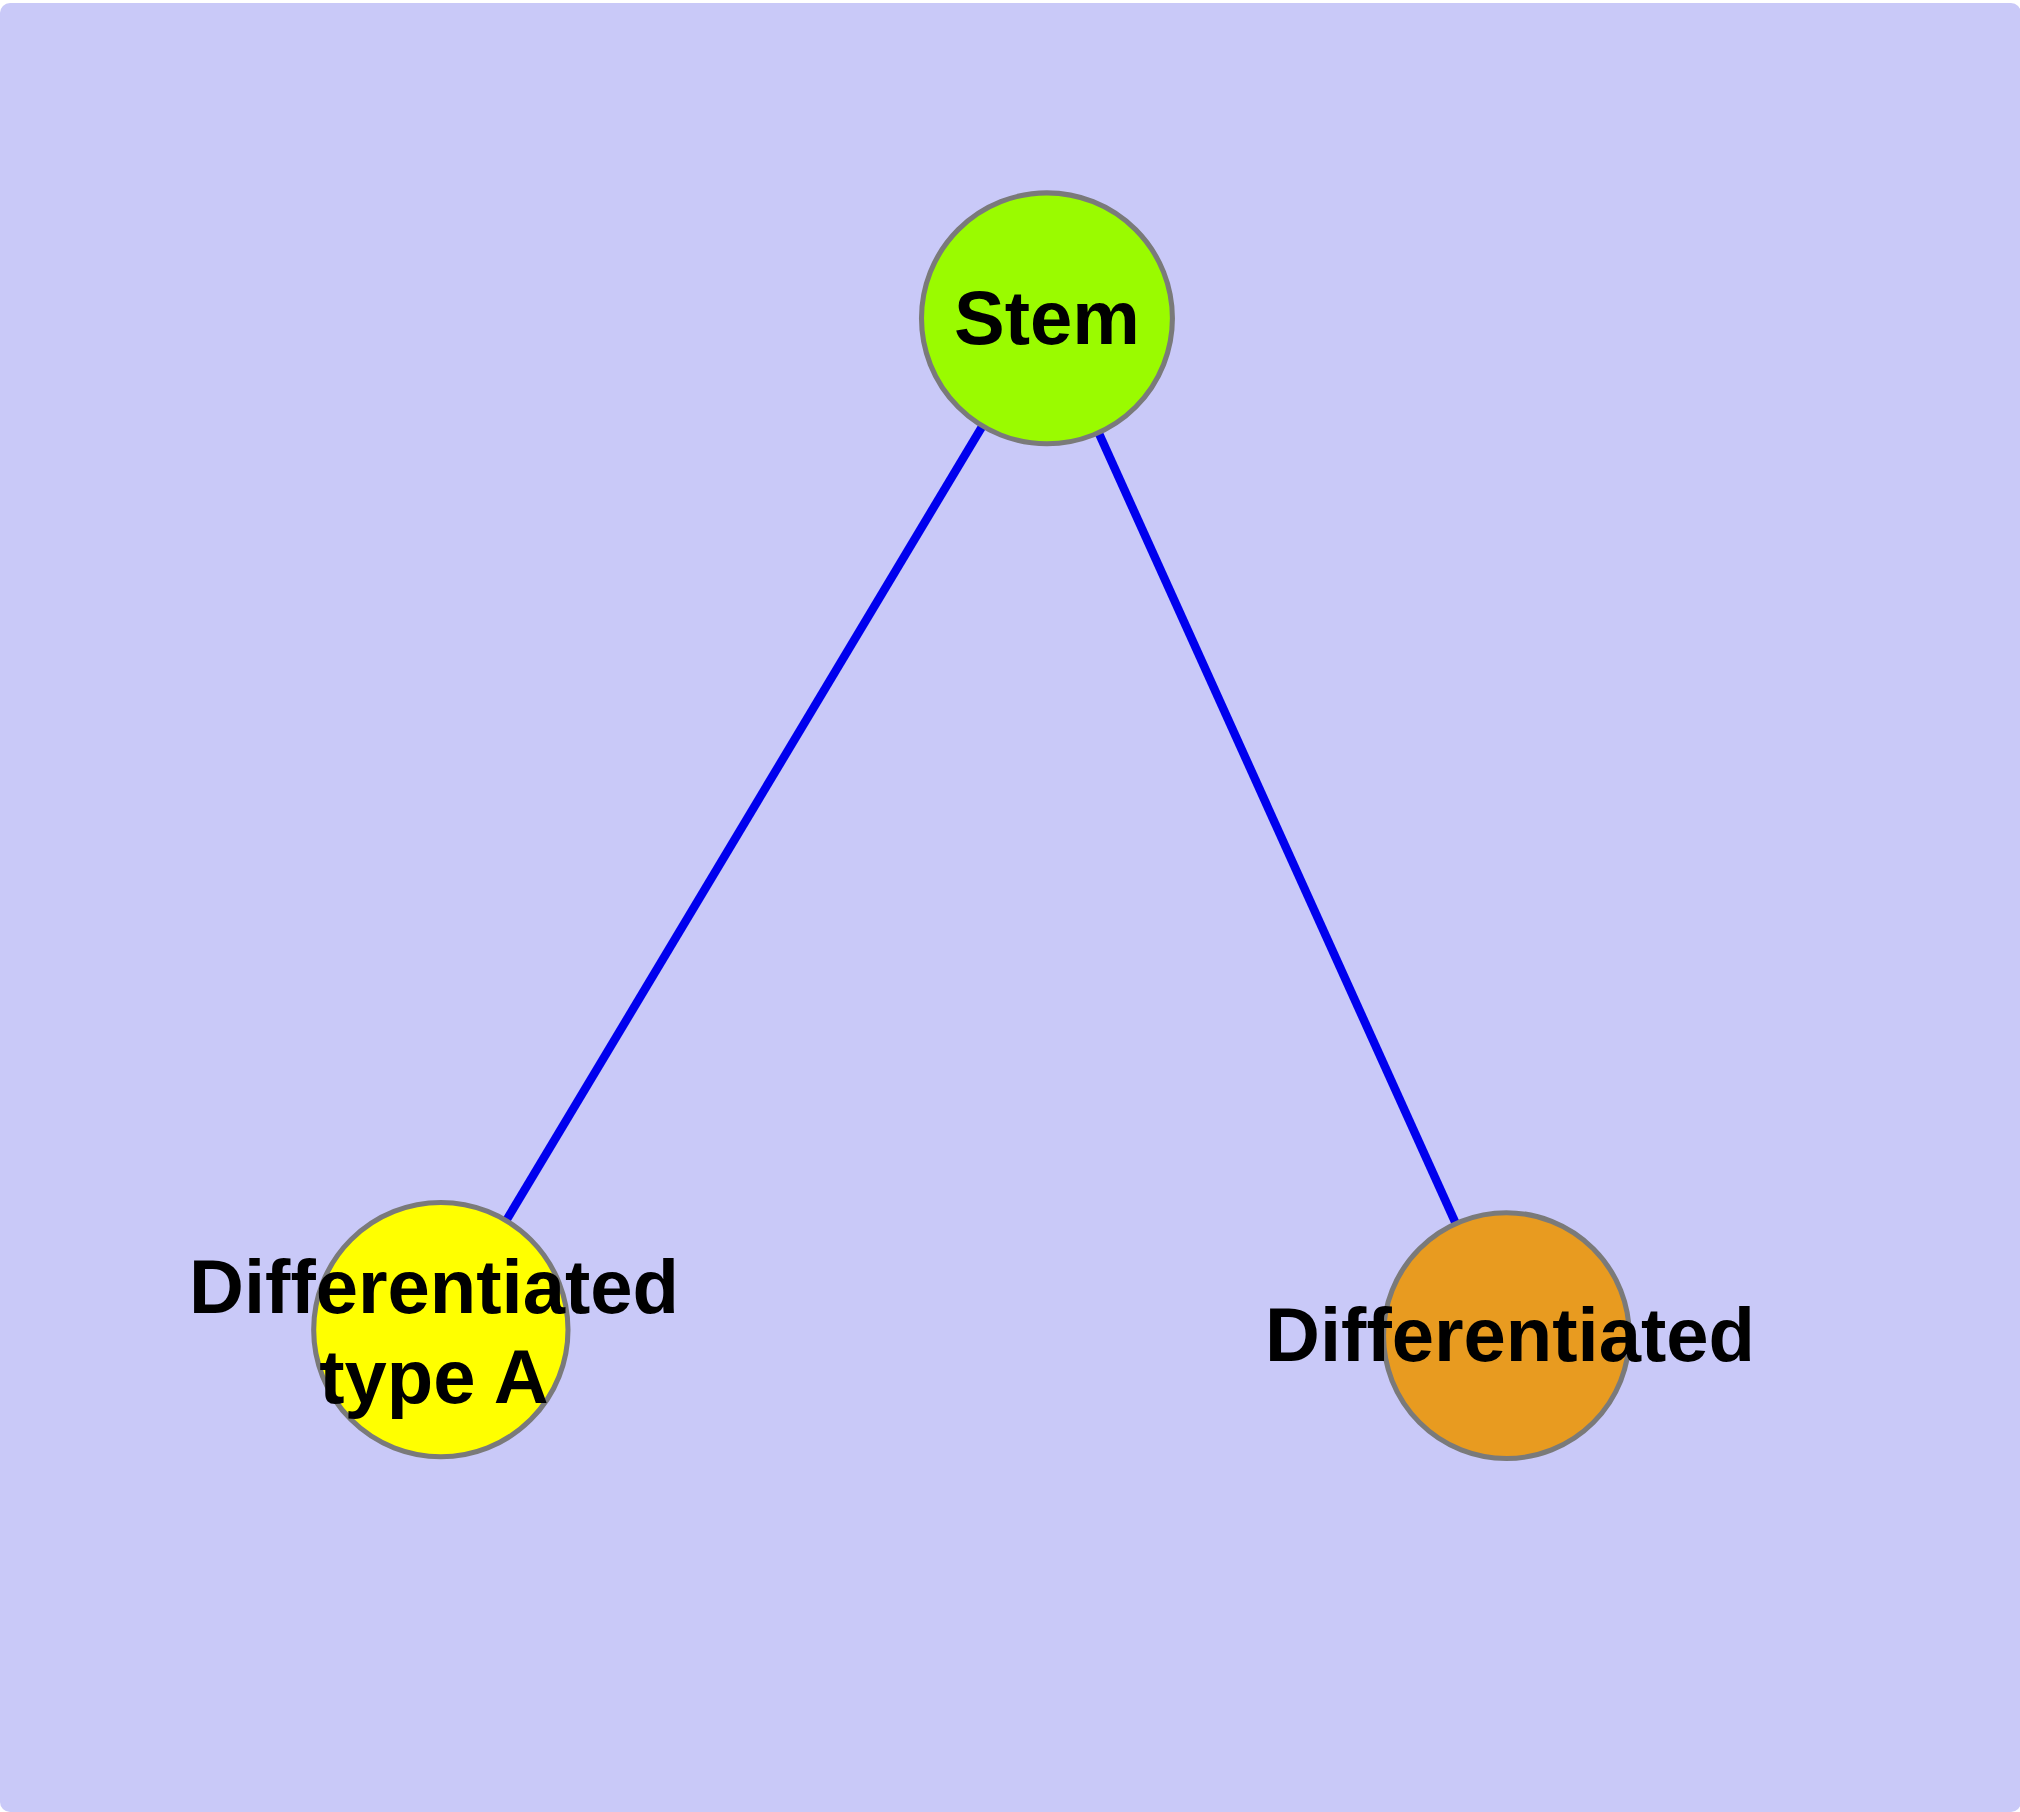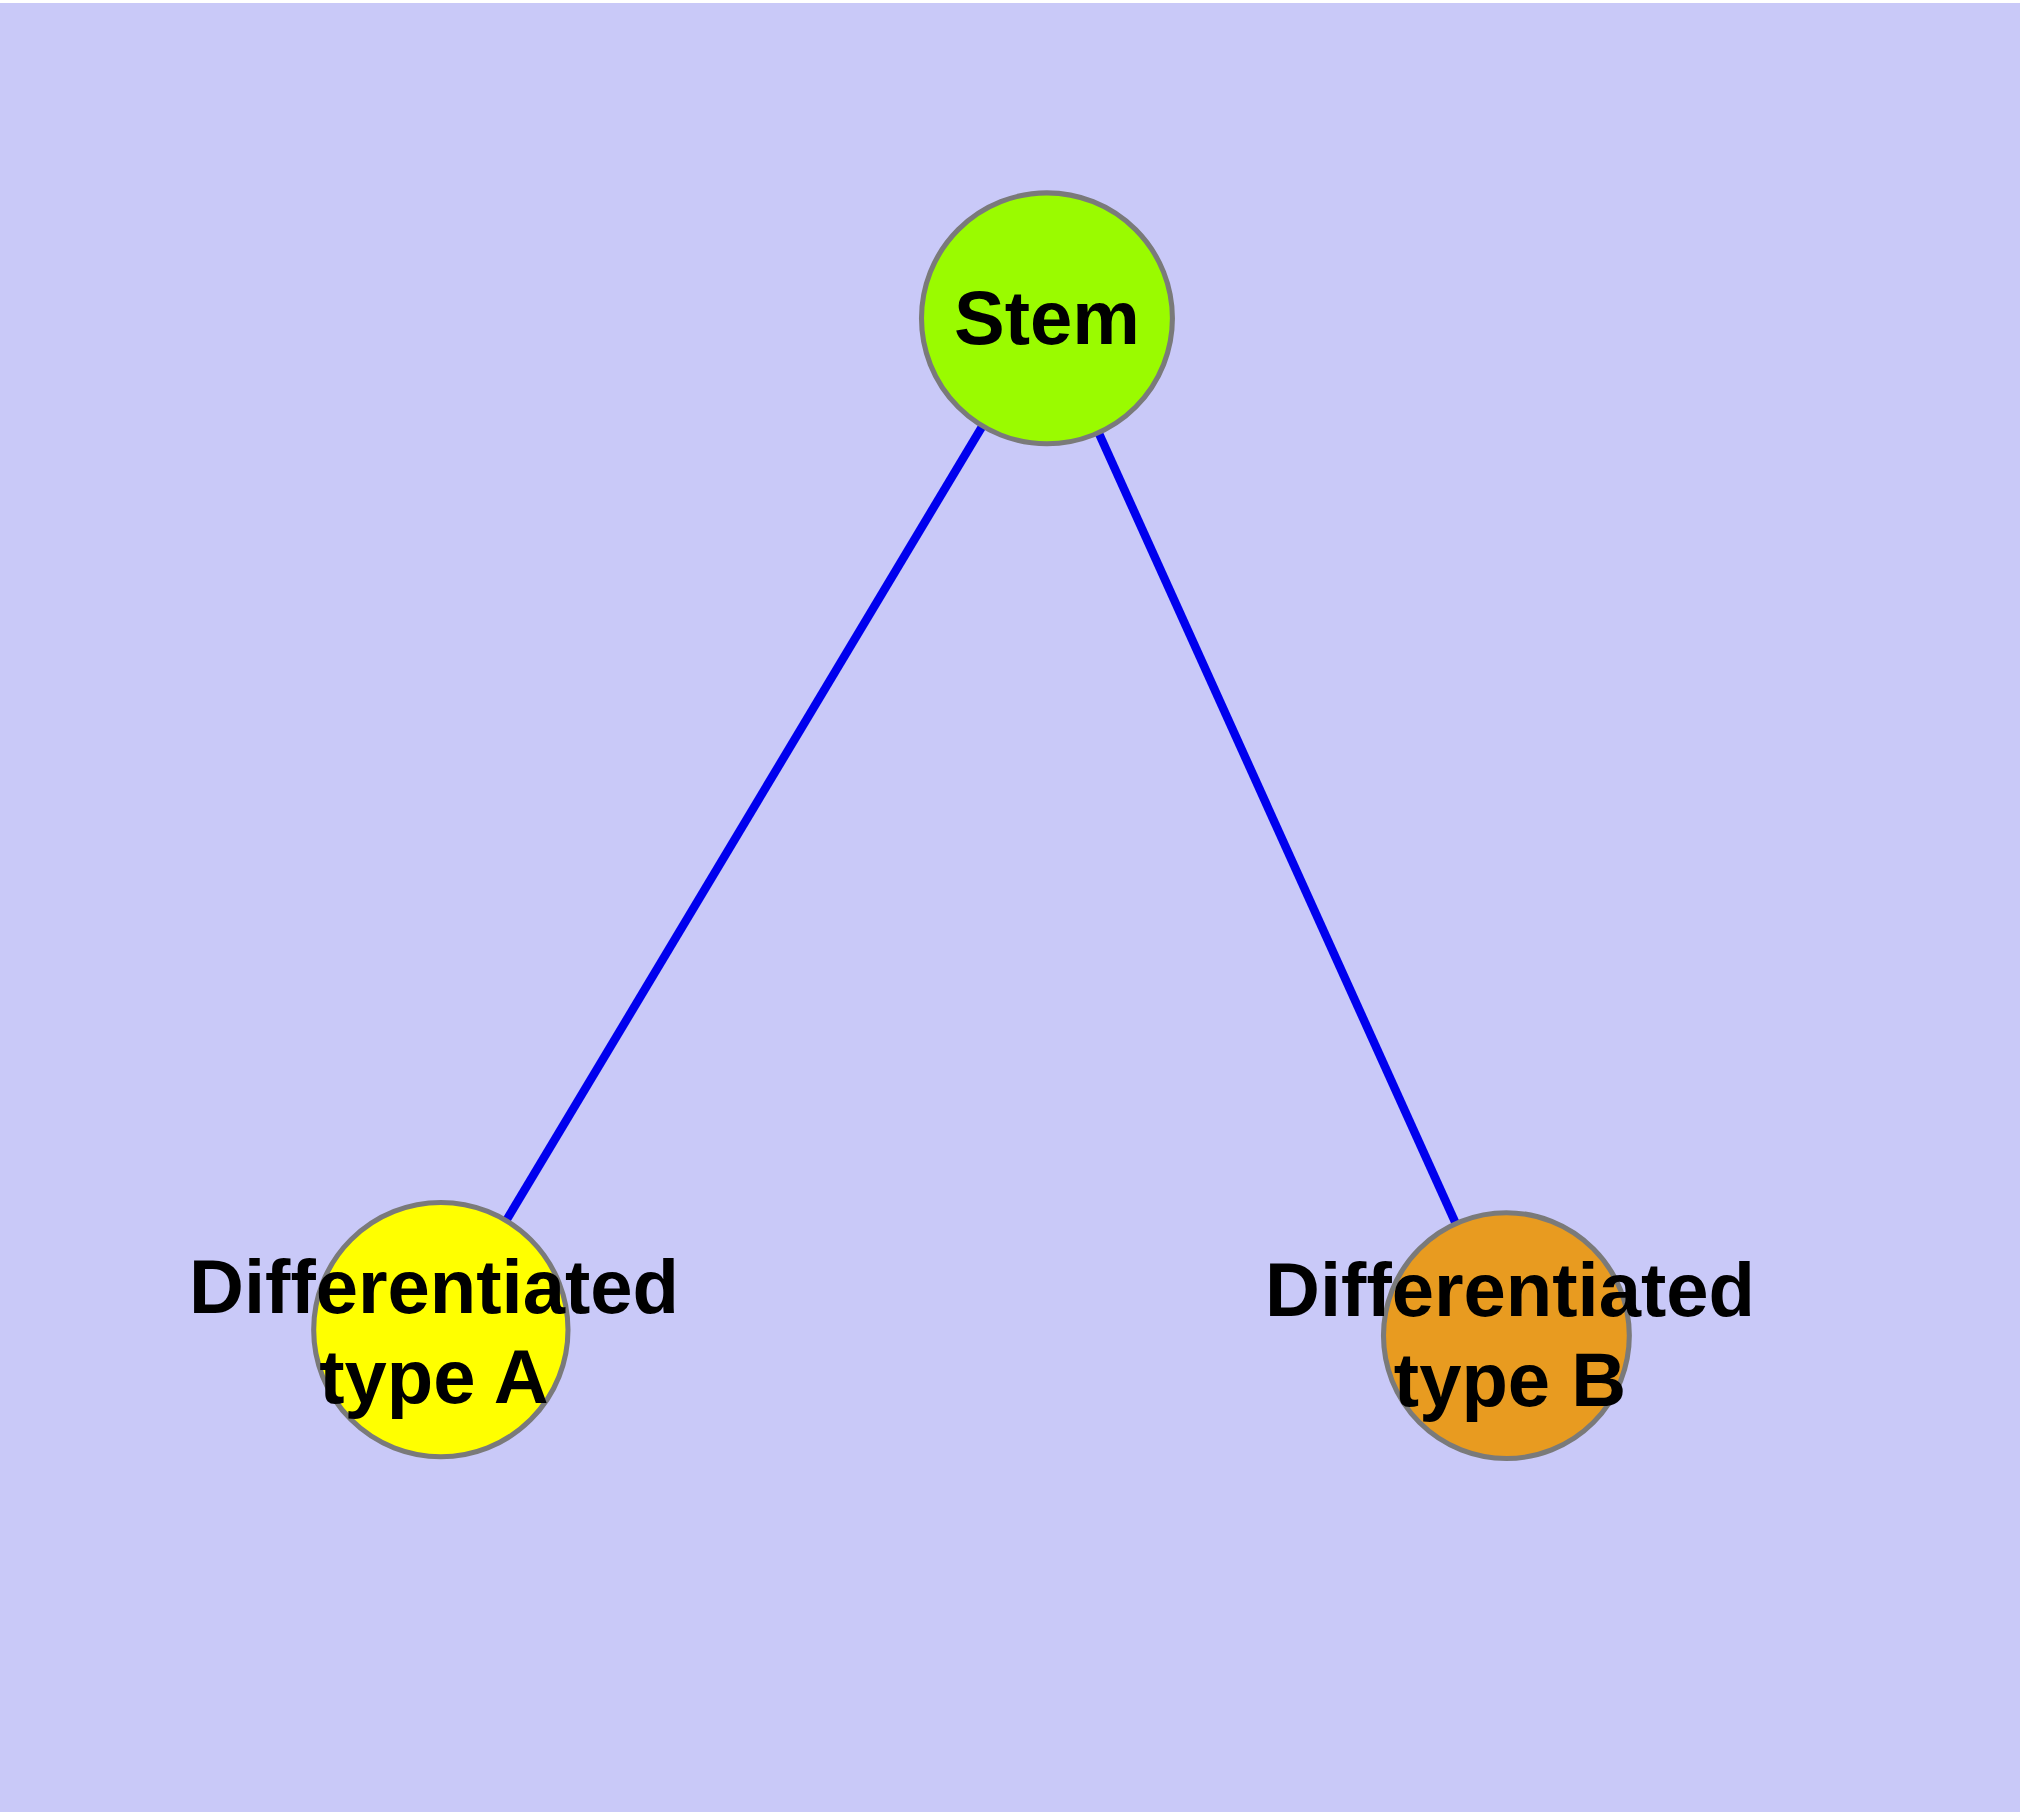--- a/index.html
+++ b/index.html
@@ -11,20 +11,21 @@
     overflow: hidden;
     font-family: "Liberation Sans", sans-serif;
   }
   .canvas {
     position: absolute;
     left: 0;
     top: 3.4px;
     width: 2021px;
     height: 1809px;
     background: #c9c9f8;
+    border-radius: 10px;
   }
   svg.graph {
     position: absolute;
     left: 0;
     top: 0;
     width: 2021px;
     height: 1809px;
   }
   svg.graph line {
     stroke-width: 10px;
@@ -68,16 +69,15 @@
     <span>Stem</span>
   </div>
 
   <div class="node-label label-a">
     <span>Differentiated</span>
     <span>type A</span>
   </div>
 
   <div class="node-label label-b">
     <span>Differentiated</span>
-    <span>type B</span>
   </div>
 </div>
 
 
 </body></html>

